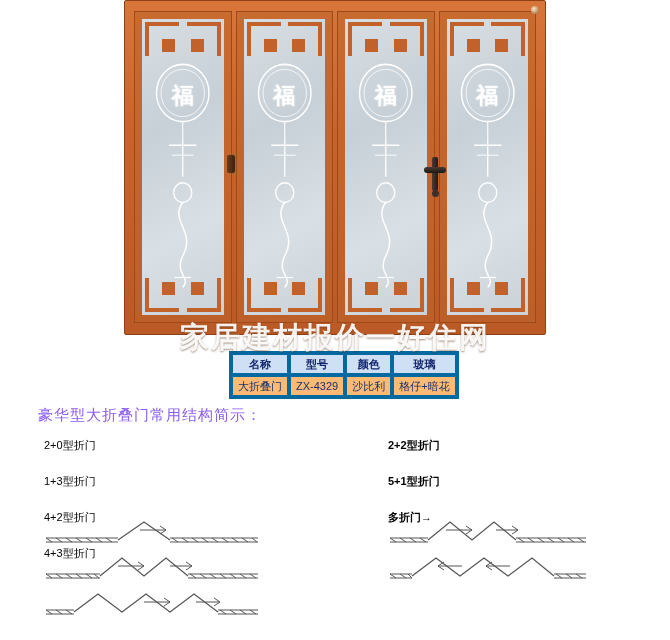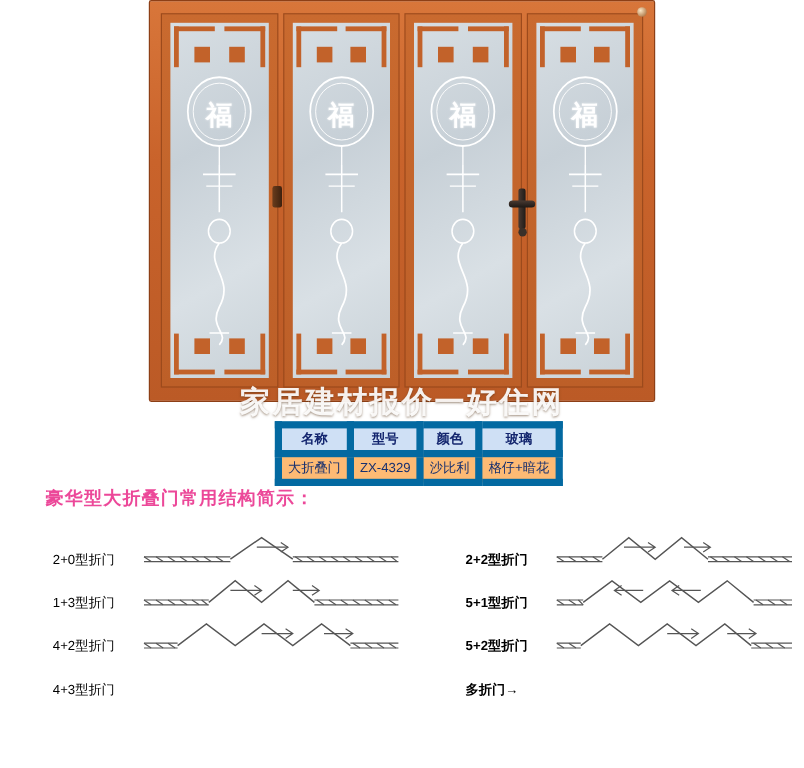--- a/index.html
+++ b/index.html
@@ -131,40 +131,40 @@
   }
 
   
   .watermark {
     position: absolute;
     left: 124px;
     top: 318px;
     width: 422px;
     text-align: center;
     font-family: "Liberation Sans", sans-serif;
-    font-size: 25px;
+    font-size: 29px;
     font-weight: bold;
     color: rgba(255,255,255,0.92);
     letter-spacing: 2px;
     text-shadow: 0 1px 2px rgba(80,50,20,0.55);
     white-space: nowrap;
     z-index: 7;
   }
 
   
   .spec-table {
     position: absolute;
     left: 229px;
     top: 351px;
     border-collapse: collapse;
     font-size: 11px;
     color: #1b1b6b;
   }
   .spec-table th, .spec-table td {
-    border: 6px solid #0369a1;
+    border: 4px solid #0369a1;
     padding: 2px 5px;
     text-align: center;
     font-weight: normal;
     line-height: 14px;
   }
   .spec-table thead th {
     background: #cfe0f5;
     color: #13256e;
     font-weight: bold;
   }
@@ -172,22 +172,22 @@
     background: #fdba74;
     color: #17306f;
   }
 
   
   .section-title {
     position: absolute;
     left: 38px;
     top: 406px;
     font-size: 15px;
-    font-weight: bold;
-    color: #ec4899;
+    font-weight: normal;
+    color: #8b5cf6;
     letter-spacing: 1px;
     text-align: right;
   }
 
   
   .diagrams {
     position: absolute;
     left: 0;
     top: 438px;
     width: 670px;
@@ -195,21 +195,22 @@
   .diag-col {
     position: absolute;
     top: 0;
   }
   .diag-col.left  { left: 44px;  width: 290px; }
   .diag-col.right { left: 388px; width: 280px; font-weight: bold; }
   .diag-row {
     position: relative;
     height: 36px;
     display: flex;
-    align-items: flex-end;
+    align-items: flex-start;
+    flex-direction: column;
   }
   .diag-label {
     font-size: 11px;
     color: #000000;
     width: 74px;
     flex: 0 0 74px;
     white-space: nowrap;
     letter-spacing: 0px;
   }
   .diag-art {
@@ -463,36 +464,20 @@
             <path d="M24 28 L48 10 L72 28 L96 10 L120 28 L144 10 L166 28" stroke-width="1.2"></path>
             <path d="M166 26 L198 26 M166 30 L198 30"></path>
             <path d="M168 26 L174 30 M178 26 L184 30 M188 26 L194 30"></path>
             <path d="M50 18 L74 18 M56 14 L50 18 L56 22" stroke-width="1"></path>
             <path d="M98 18 L122 18 M104 14 L98 18 L104 22" stroke-width="1"></path>
           </g>
         </svg>
       </div>
     </div>
 
-    <div class="diag-row">
-      <div class="diag-label">5+2型折门</div>
-      <div class="diag-art">
-        <svg width="200" height="36" viewBox="0 0 200 36">
-          <g stroke="#555" stroke-width="1" fill="none">
-            <path d="M2 26 L22 26 M2 30 L22 30"></path>
-            <path d="M2 26 L8 30 M12 26 L18 30"></path>
-            <path d="M22 28 L46 10 L70 28 L94 10 L118 28 L142 10 L164 28" stroke-width="1.2"></path>
-            <path d="M164 26 L198 26 M164 30 L198 30"></path>
-            <path d="M166 26 L172 30 M176 26 L182 30 M186 26 L192 30"></path>
-            <path d="M94 18 L120 18 M114 14 L120 18 L114 22" stroke-width="1"></path>
-            <path d="M144 18 L168 18 M162 14 L168 18 L162 22" stroke-width="1"></path>
-          </g>
-        </svg>
-      </div>
-    </div>
 
     <div class="diag-row">
       <div class="diag-label">多折门→</div>
       <div class="diag-art">
         <svg width="200" height="36" viewBox="0 0 200 36"></svg>
       </div>
     </div>
 
   </div>
 </div>

